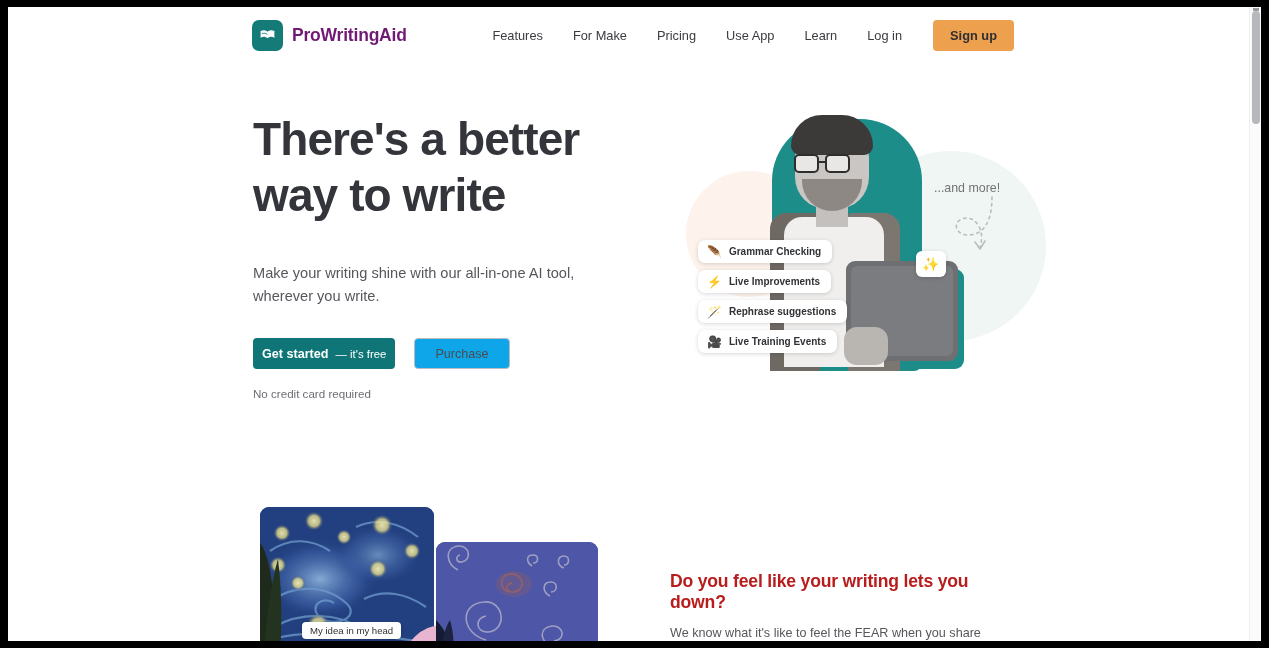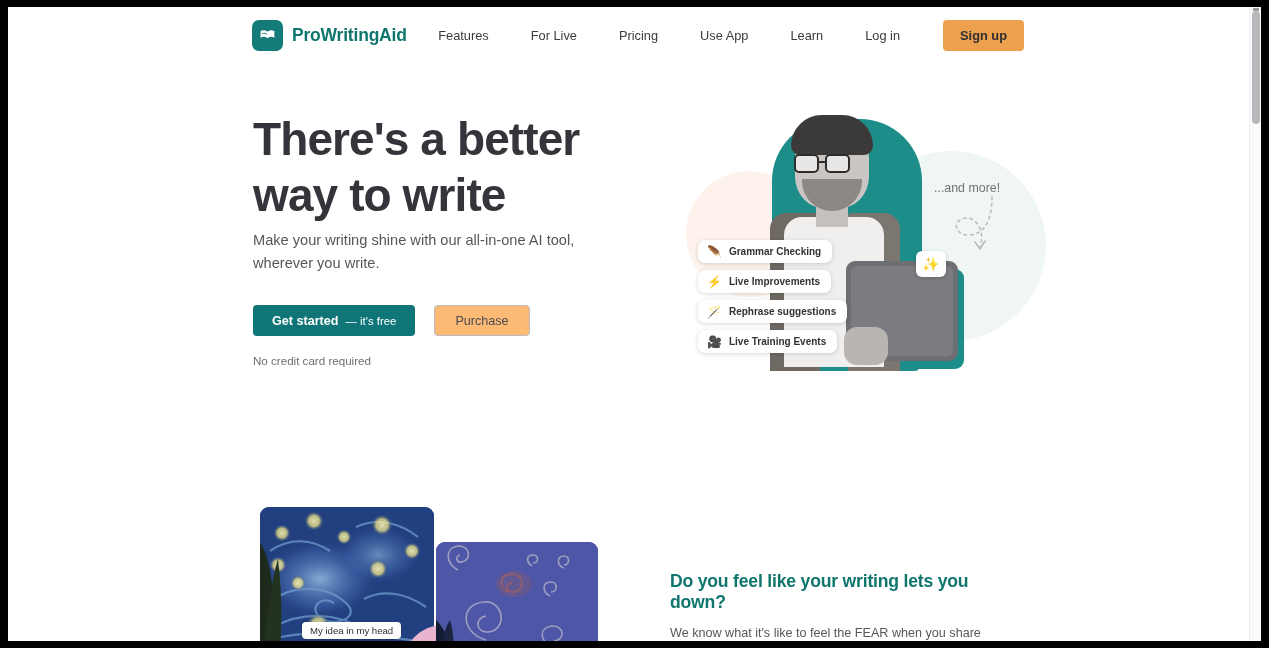--- a/index.html
+++ b/index.html
@@ -57,29 +57,29 @@
     width: 31px; height: 31px;
     border-radius: 7px;
     background: #147b78;
     display: flex;
     align-items: center;
     justify-content: center;
   }
   .logo-text {
     font-size: 17.5px;
     font-weight: 700;
-    color: #0f766e;
+    color: #701a75;
     letter-spacing: -0.2px;
   }
   #nav {
     position: absolute;
-    right: 225px; top: 13px;
-    display: flex;
-    align-items: center;
-    gap: 16px;
+    right: 235px; top: 13px;
+    display: flex;
+    align-items: center;
+    gap: 4px;
     height: 31px;
   }
   .nav-link {
     font-size: 12.8px;
     color: #3b3b40;
     padding: 0 13px;
     line-height: 31px;
     white-space: nowrap;
     cursor: pointer;
   }
@@ -104,47 +104,47 @@
     width: 340px;
   }
   #hero-title {
     font-size: 46px;
     line-height: 56px;
     font-weight: 700;
     color: #33353a;
     letter-spacing: -0.9px;
   }
   #hero-sub {
-    margin-top: 6px;
+    margin-top: 39px;
     font-size: 14.6px;
     line-height: 23px;
     color: #55575c;
     width: 325px;
   }
   #hero-buttons {
     margin-top: 30px;
     display: flex;
     align-items: center;
     gap: 19px;
   }
   .btn-primary {
     background: #0f7576;
     color: #ffffff;
     border-radius: 4px;
     height: 31px;
-    padding: 0 19px;
+    padding: 0 9px;
     display: flex;
     align-items: center;
     gap: 7px;
     cursor: pointer;
   }
   .btn-primary .b1 { font-size: 12.6px; font-weight: 700; }
   .btn-primary .b2 { font-size: 11.4px; font-weight: 400; }
   .btn-outline {
-    background: #fdba74;
+    background: #0ea5e9;
     color: #4a4c51;
     border: 1px solid #b9bcc2;
     border-radius: 4px;
     height: 31px;
     padding: 0 20px;
     display: flex;
     align-items: center;
     font-size: 12.6px;
     cursor: pointer;
   }
@@ -365,21 +365,21 @@
   }
 
   #sec2-text {
     position: absolute;
     left: 662px; top: 564px;
     width: 348px;
   }
   #sec2-title {
     font-size: 17.6px;
     font-weight: 700;
-    color: #0f766e;
+    color: #b91c1c;
     letter-spacing: -0.2px;
   }
   #sec2-body {
     margin-top: 11px;
     font-size: 12.6px;
     line-height: 19.4px;
     color: #55575c;
   }
 
   
@@ -421,21 +421,21 @@
             <svg width="19" height="19" viewBox="0 0 24 24" aria-hidden="true">
               <path d="M3.2 6.4c3.6-1.6 6.2-1.4 8.8 0.9 2.6-2.3 5.2-2.5 8.8-0.9-0.2 3.3-0.2 5 0 8.3-3.6-1.6-6.2-1.4-8.8 0.9-2.6-2.3-5.2-2.5-8.8-0.9 0.2-3.3 0.2-5 0-8.3z" fill="#ffffff"></path>
               <path d="M5.4 9.6c2.4-0.9 4.2-0.7 6 0.8" fill="none" stroke="#147b78" stroke-width="1.1" stroke-linecap="round"></path>
             </svg>
           </div>
           <span class="logo-text">ProWritingAid</span>
         </div>
 
         <div id="nav">
           <span class="nav-link">Features</span>
-          <span class="nav-link">For Live</span>
+          <span class="nav-link">For Make</span>
           <span class="nav-link">Pricing</span>
           <span class="nav-link">Use App</span>
           <span class="nav-link">Learn</span>
           <span class="nav-link">Log in</span>
           <span class="nav-signup">Sign up</span>
         </div>
       </div>
 
       <div id="hero-text">
         <h1 id="hero-title">

